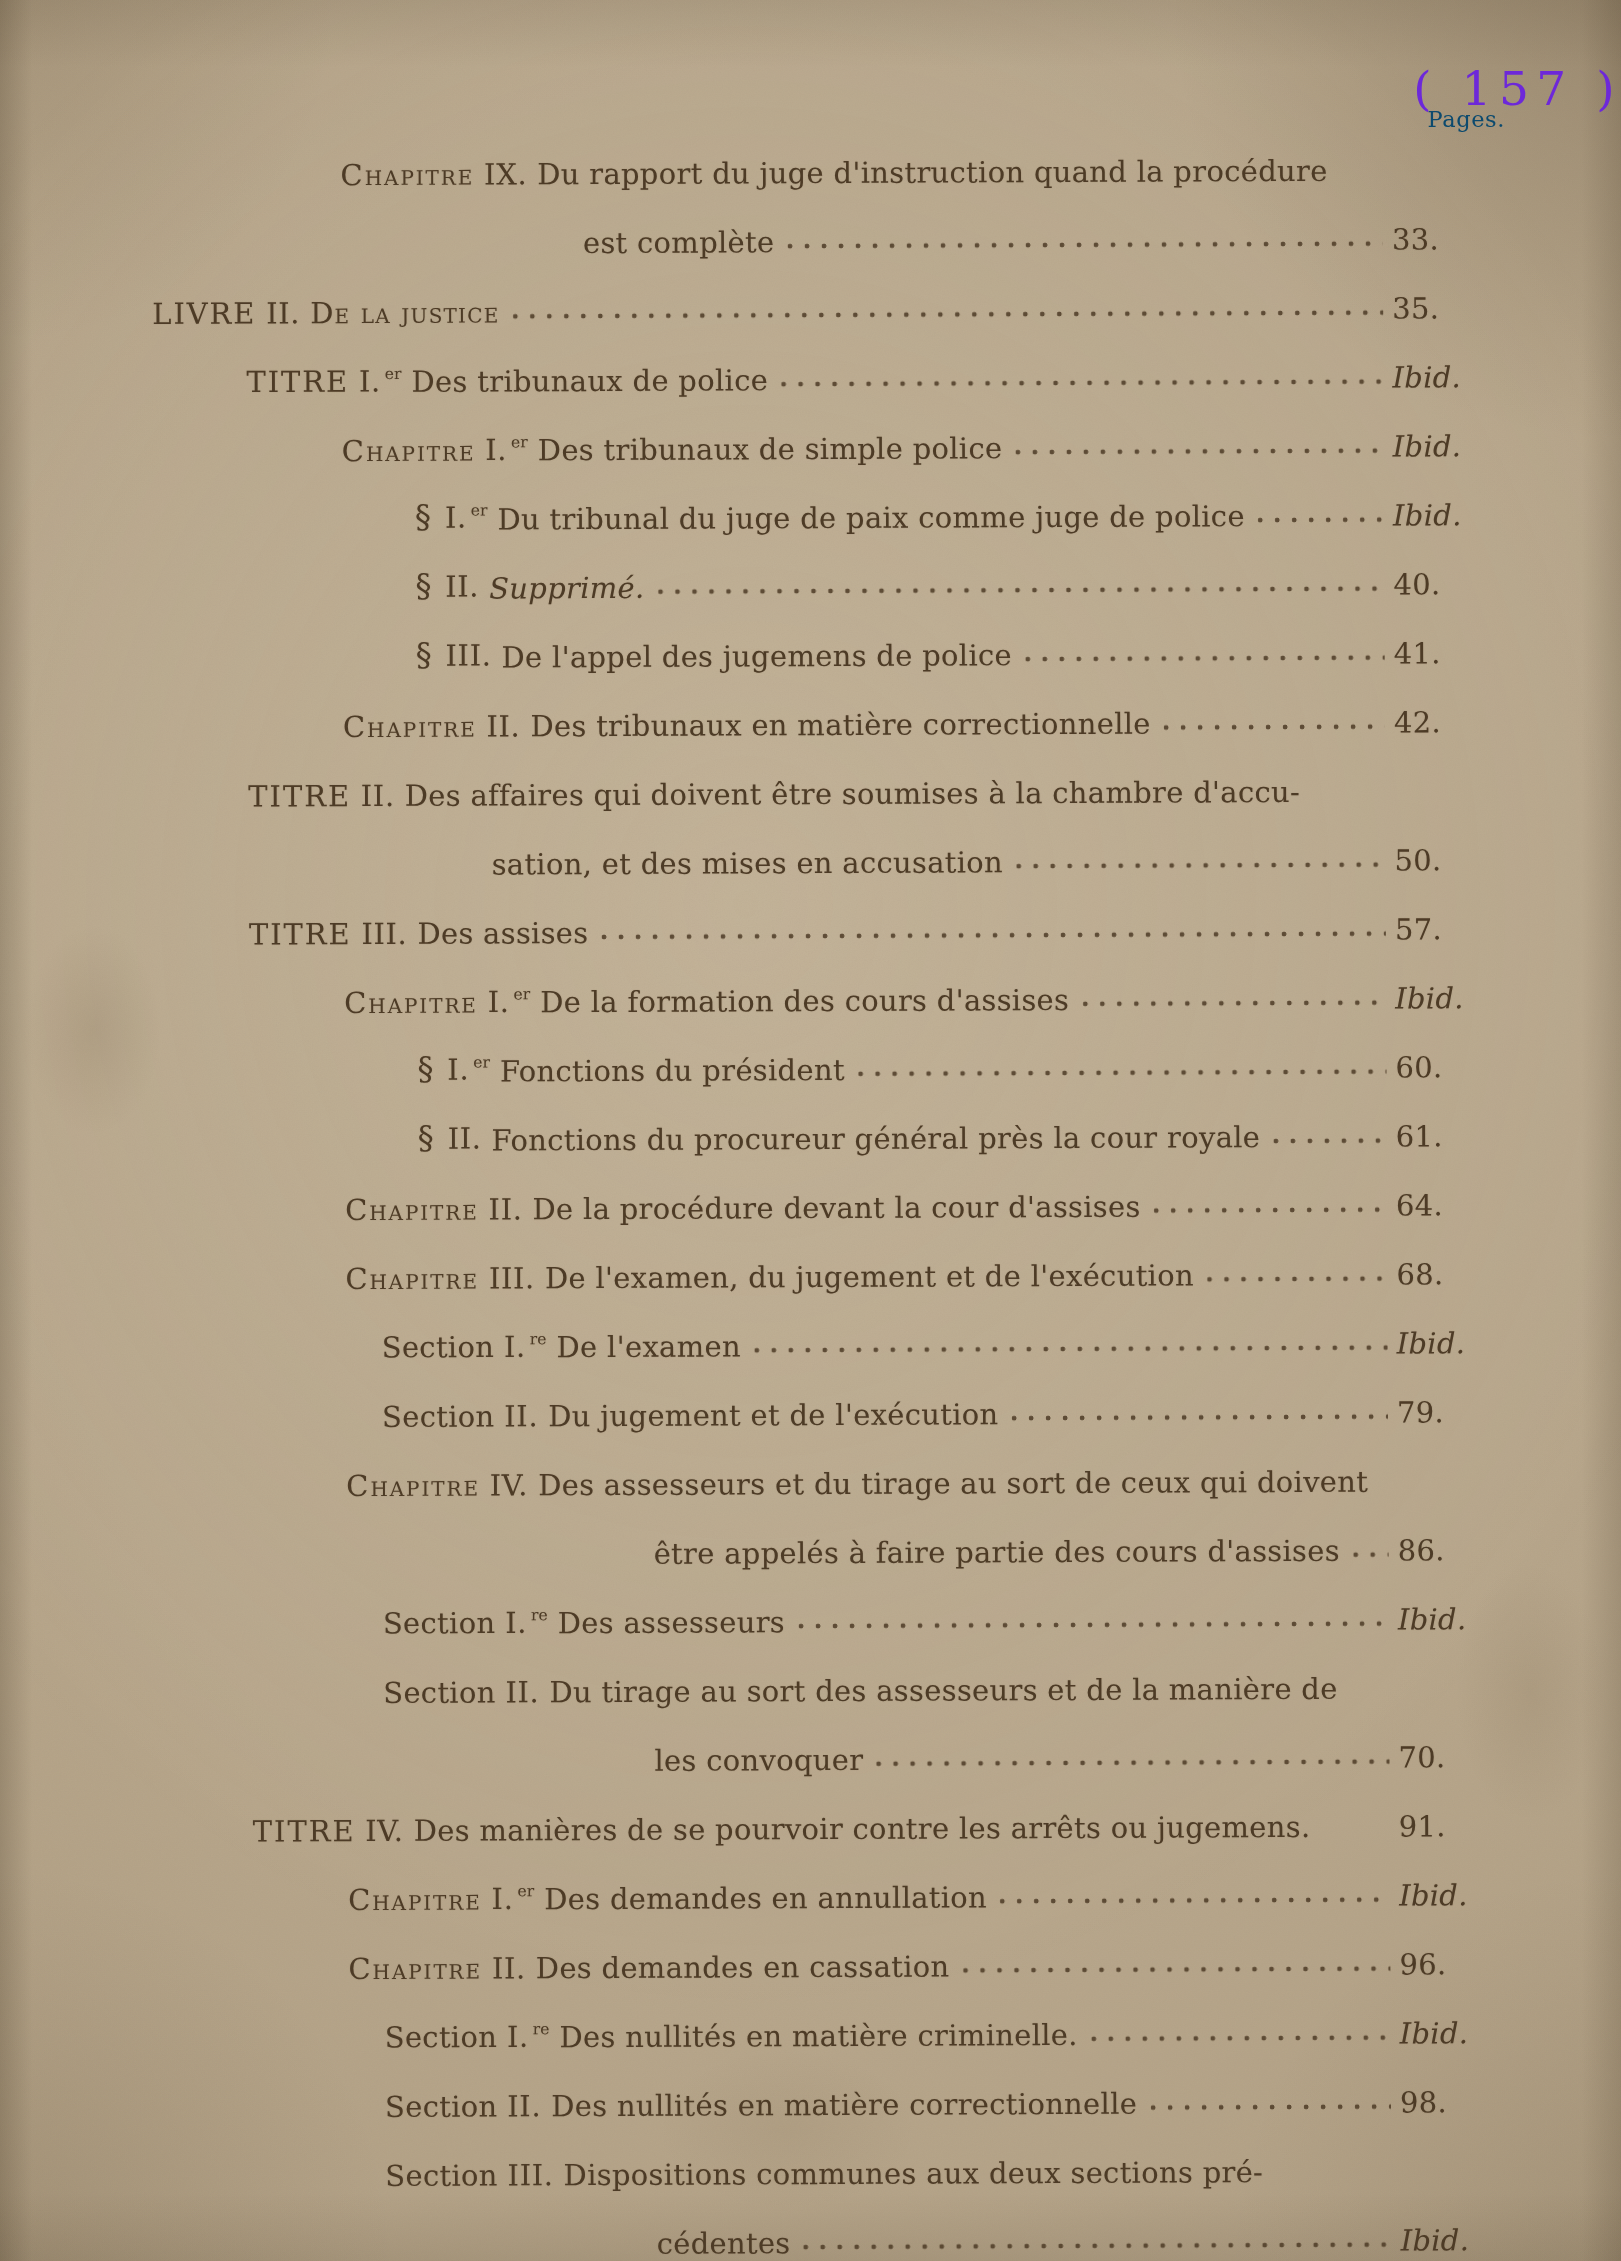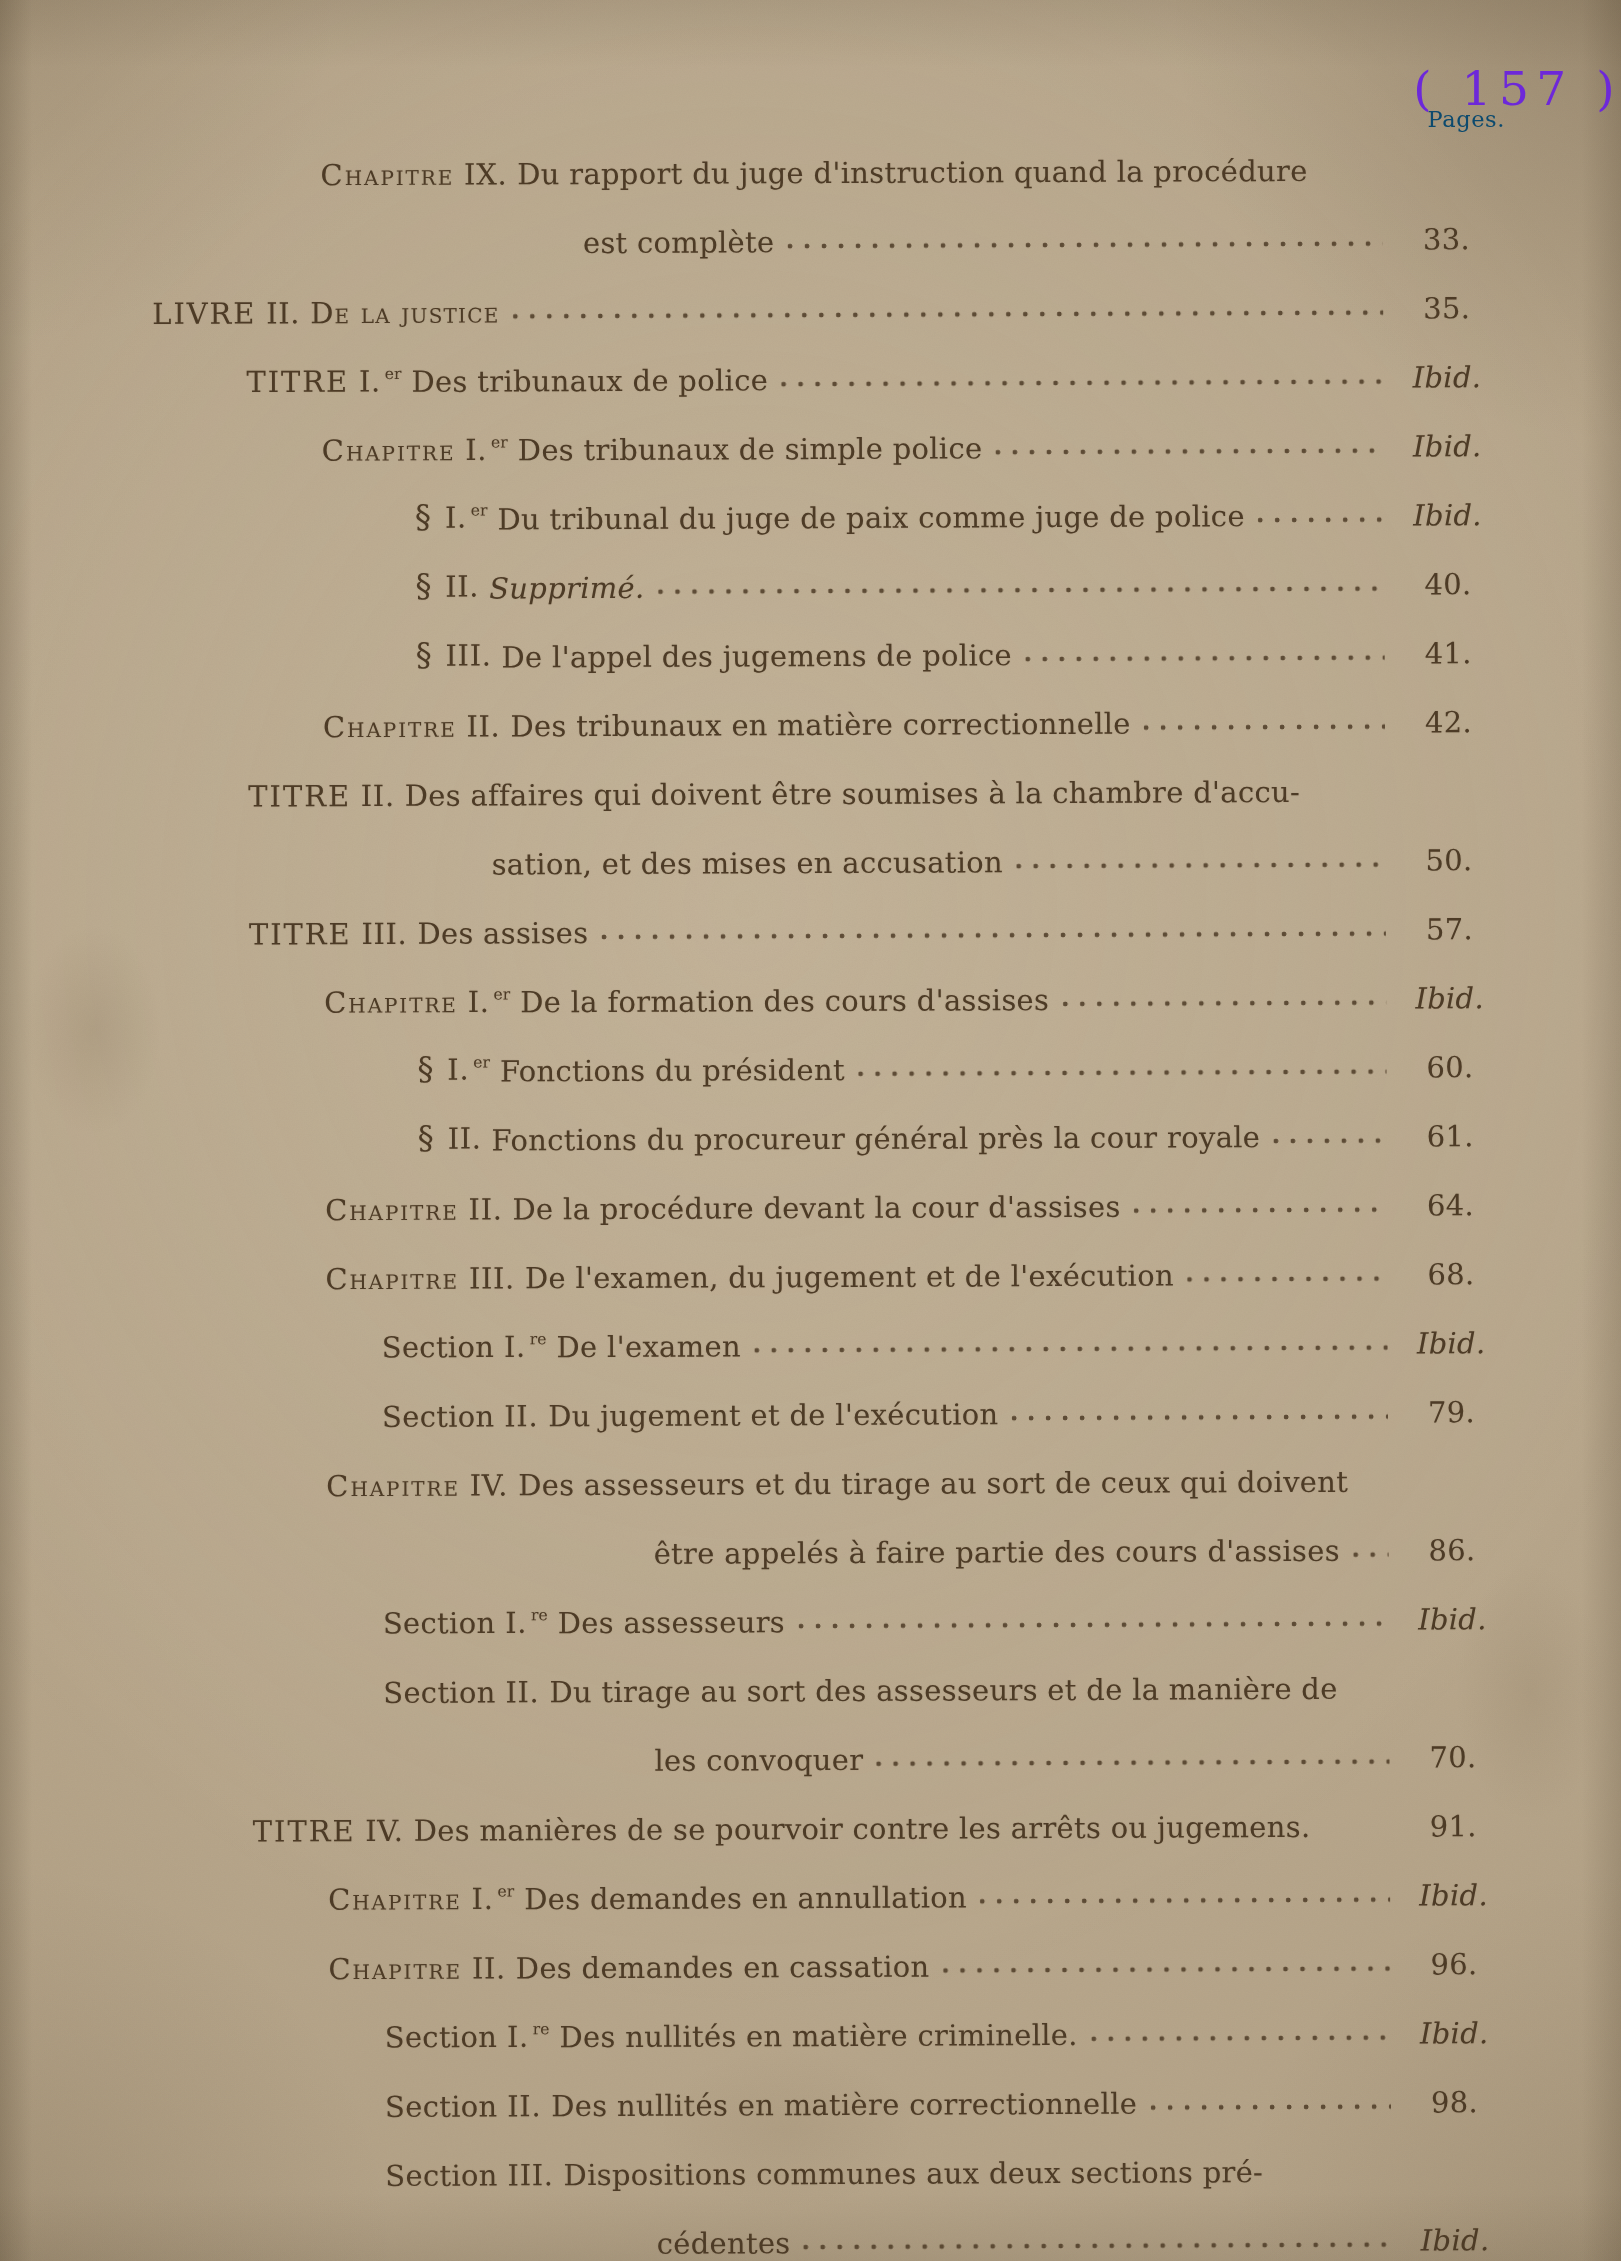--- a/index.html
+++ b/index.html
@@ -40,36 +40,36 @@
     position:absolute;left:156px;top:119px;width:1349px;z-index:4;
     transform:rotate(-0.25deg);
   }
   .row{
     display:flex;align-items:flex-end;height:69px;
     font-size:29px;line-height:1.05;letter-spacing:0.3px;
     text-shadow:0 0 1.2px rgba(77,59,38,0.22);
   }
   .head{white-space:pre;margin-right:10px;flex:0 0 auto;}
   .lab{}
-  .entry.chapitre .lab{font-variant:small-caps;letter-spacing:1.9px;}
+  .entry.chapitre .lab{font-variant:small-caps;letter-spacing:1.9px;margin-left:20px;}
   .entry.livre .lab,.entry.titre .lab{letter-spacing:1.9px;}
   .entry.livre .text{font-variant:small-caps;letter-spacing:1.2px;}
   .entry.par .lab{font-size:32px;padding-right:3.7px;}
   .num{letter-spacing:0.6px;}
   sup.ord{font-size:15.6px;vertical-align:12.5px;letter-spacing:0;margin-left:4px;}
   .text{white-space:pre;flex:0 1 auto;min-width:0;}
   .it{font-style:italic;}
   .leader{
     flex:1 1 auto;min-width:19px;height:10px;align-self:flex-end;
     margin:0 8.7px 5.6px 12.5px;
     background-image:radial-gradient(circle at 3.1px 5px, rgba(77,59,38,0.85) 2.1px, rgba(77,59,38,0) 2.7px);
     background-size:17px 10px;background-repeat:repeat-x;background-position:left bottom;
   }
   .spacer{flex:1 1 auto;min-width:12.5px;}
-  .page{flex:0 0 109px;text-align:center;white-space:pre;}
+  .page{flex:0 0 109px;text-align:left;white-space:pre;}
 
   .entry.titre    .first{padding-left:94px;}
   .entry.chapitre .first{padding-left:169px;}
   .entry.section  .first{padding-left:225px;}
   .entry.par      .first{padding-left:262px;}
   .cont-a{padding-left:431px;}
   .cont-b{padding-left:337px;}
   .cont-c{padding-left:496px;}
 </style>
 </head>

